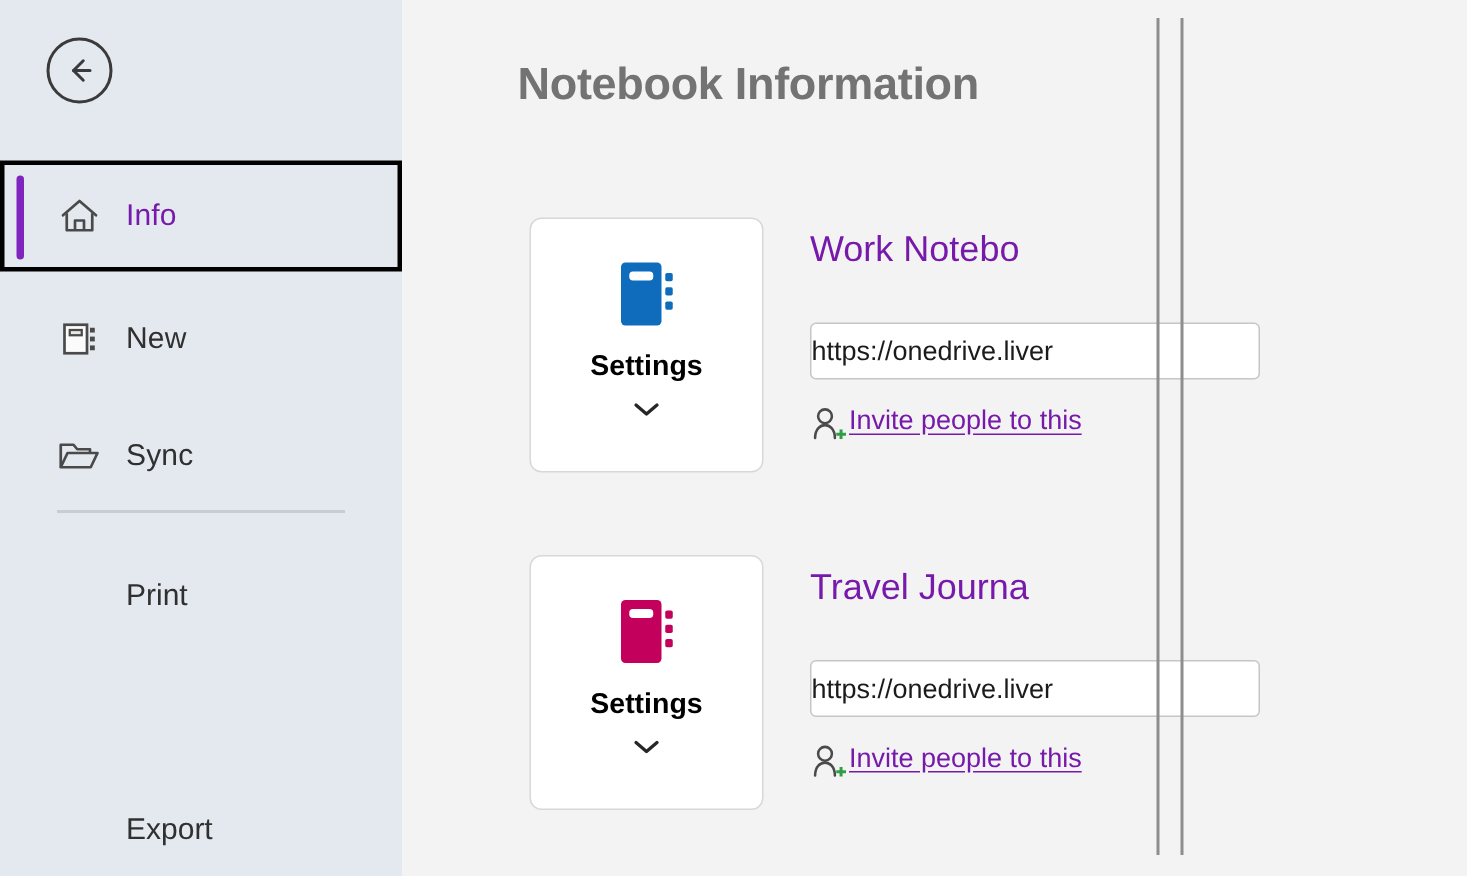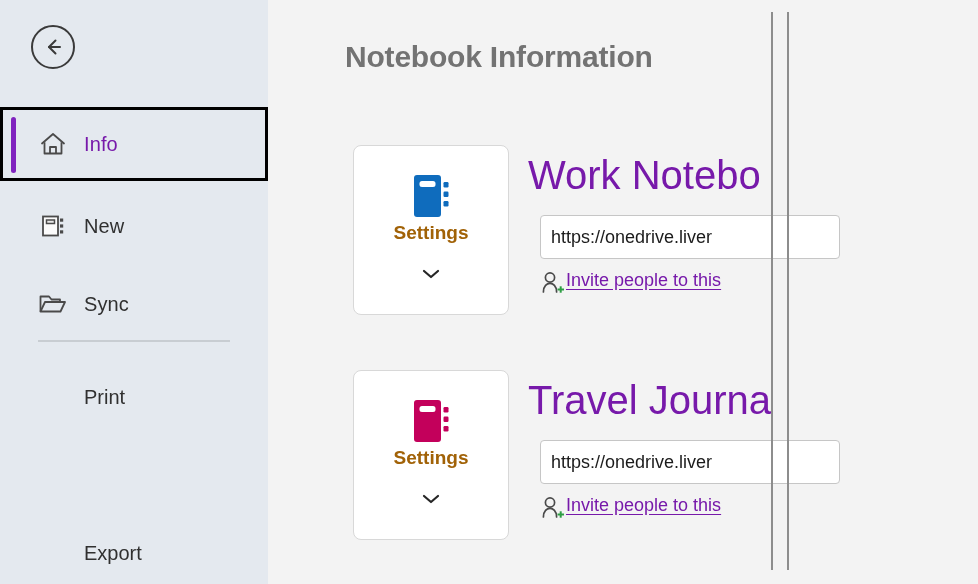--- a/index.html
+++ b/index.html
@@ -149,52 +149,52 @@
     border-radius: 8px;
     cursor: pointer;
   }
   .settings-card .nb-icon {
     position: absolute;
     left: 50%; top: 24px;
     transform: translateX(-50%);
   }
   .settings-card .settings-label {
     position: absolute;
-    left: 0; top: 76px;
+    left: 0; top: 88px;
     width: 100%;
     text-align: center;
     font-size: 19px;
     font-weight: bold;
-    color: #a16207;
+    color: #000000;
   }
   .settings-card .chevron {
     position: absolute;
     left: 50%; top: 120px;
     transform: translateX(-50%);
   }
 
   .nb-title {
     position: absolute;
-    left: 260px; top: 8px;
-    font-size: 40px;
+    left: 272px; top: 8px;
+    font-size: 24px;
     color: #7719aa;
     white-space: nowrap;
   }
 
   .nb-url {
     position: absolute;
     left: 272px; top: 70px;
-    width: 300px; height: 44px;
+    width: 300px; height: 38px;
     background: #ffffff;
     border: 1px solid #c6c6c6;
     border-radius: 4px;
     font-family: "Liberation Sans", sans-serif;
     font-size: 18px;
     color: #1b1b1b;
-    padding: 0 10px;
+    padding: 0 0;
     outline: none;
   }
 
   .invite-link {
     position: absolute;
     left: 272px; top: 125px;
     display: flex;
     align-items: flex-start;
     cursor: pointer;
     white-space: nowrap;

